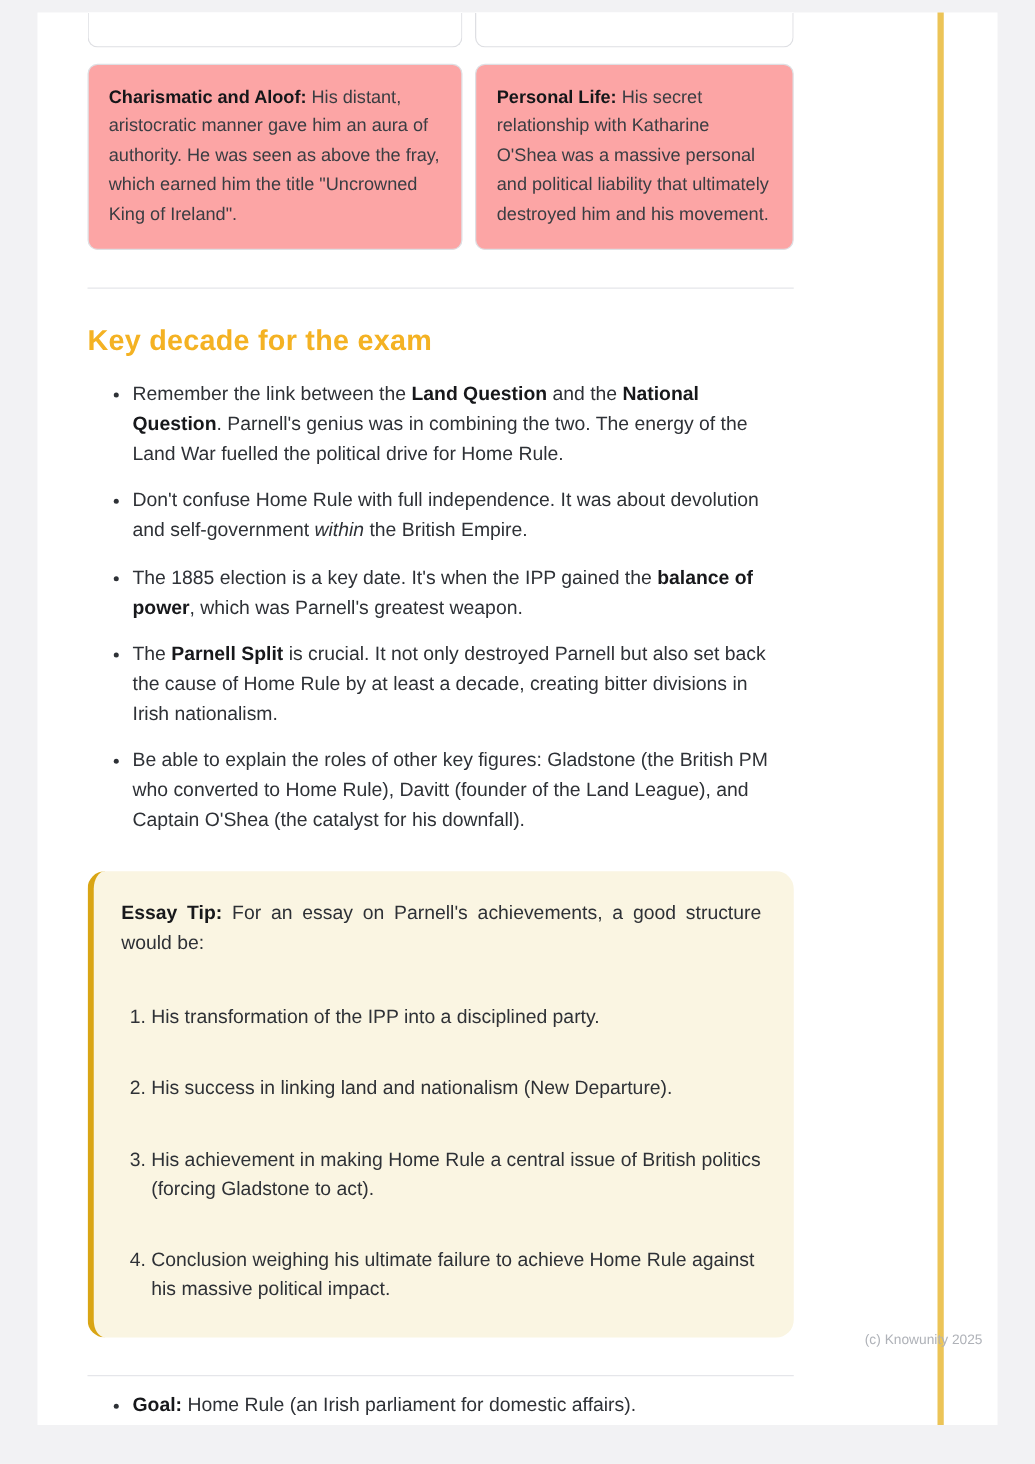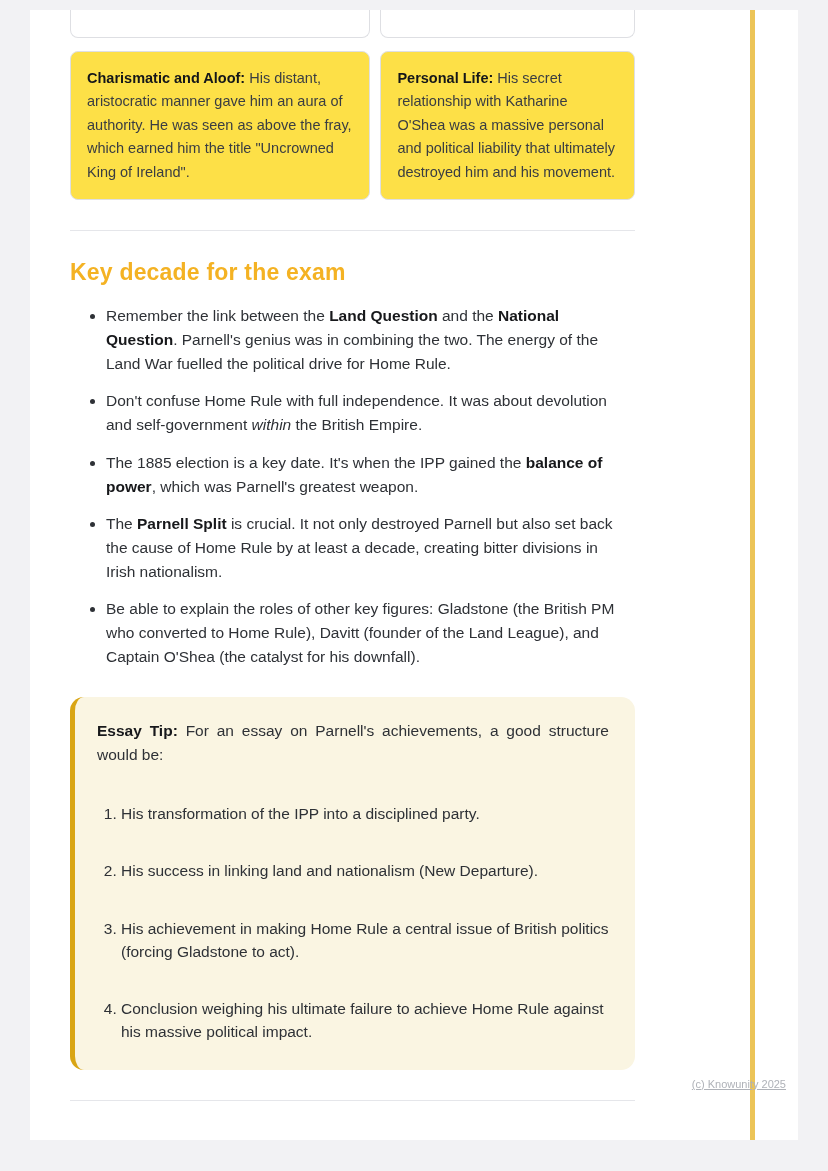--- a/index.html
+++ b/index.html
@@ -52,21 +52,21 @@
     display:grid;
     grid-template-columns:1.18fr 1fr;
     gap:10px;
     margin-top:13px;
     align-items:start;
   }
   .card{
     border:1px solid var(--card-border);
     border-radius:8px;
     padding:15px 16px;
-    background:#fde047;
+    background:#fca5a5;
   }
   .card-text{
     margin:0;
     font-size:14.5px;
     line-height:1.62;
     color:#3A3D42;
   }
   .card-text strong{color:#141619;}
   .divider{
     border:none;
@@ -115,25 +115,24 @@
     position:absolute;
     left:720px;
     top:0;
     width:5px;
     height:100%;
     background:var(--stripe);
   }
   .footer-credit{
     position:absolute;
     right:12px;
-    bottom:50px;
+    bottom:62px;
     font-size:11px;
     color:#AFB2B8;
     z-index:2;
-    text-decoration:underline;
   }
 </style>
 </head>
 <body>
 
 <div class="canvas">
   <div class="page">
 
     <div class="content">
 
@@ -169,20 +168,23 @@
             <li>His transformation of the IPP into a disciplined party.</li>
             <li>His success in linking land and nationalism (New Departure).</li>
             <li>His achievement in making Home Rule a central issue of British politics (forcing Gladstone to act).</li>
             <li>Conclusion weighing his ultimate failure to achieve Home Rule against his massive political impact.</li>
           </ol>
       </aside>
 
       <hr class="divider">
 
 
+      <ul class="bullet-list">
+          <li><strong>Goal:</strong> Home Rule (an Irish parliament for domestic affairs).</li>
+        </ul>
 
     </div>
 
     <div class="gold-stripe"></div>
     <div class="footer-credit">(c) Knowunity 2025</div>
 
   </div>
 </div>
 
 </body></html>

